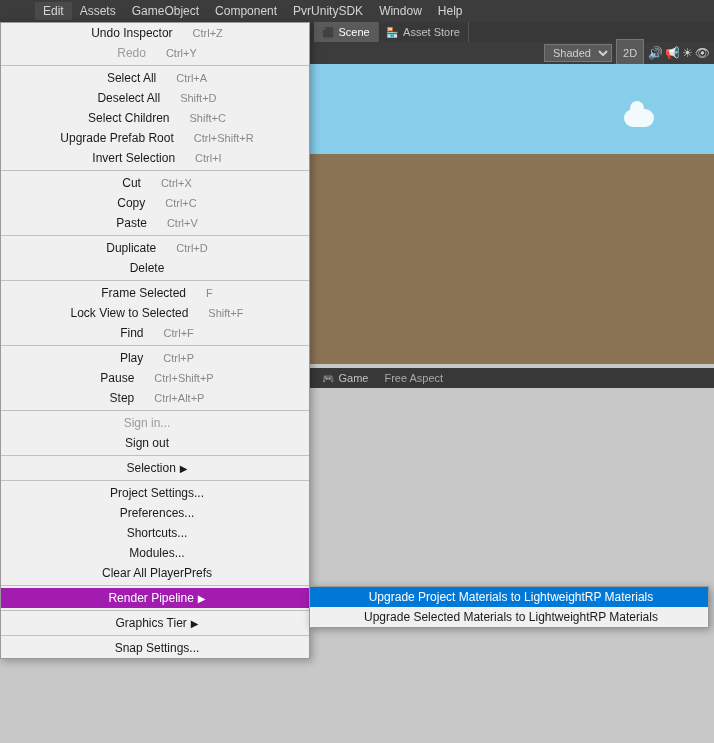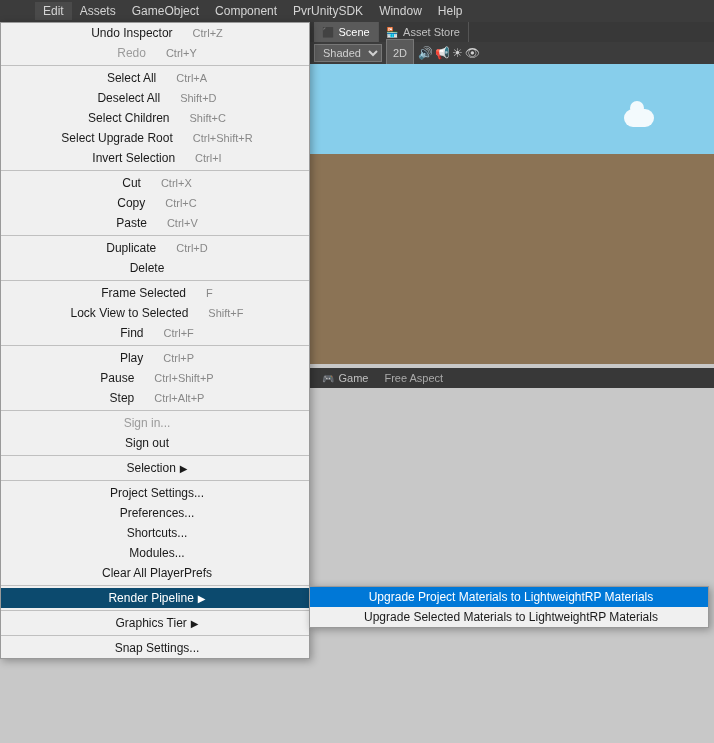--- a/index.html
+++ b/index.html
@@ -51,21 +51,21 @@
       display: flex;
       justify-content: center;
       align-items: center;
       padding: 3px 16px 3px 20px;
       color: #1a1a1a;
       cursor: pointer;
       font-size: 12px;
       min-height: 20px;
     }
     .menu-item.highlighted {
-      background: #0c4a6e;
+      background: #a21caf;
       color: white;
     }
     .menu-item.disabled {
       color: #9b9b9b;
       cursor: default;
     }
     .menu-item .shortcut {
       color: #888;
       font-size: 11px;
       margin-left: 20px;
@@ -141,20 +141,21 @@
     }
 
     
     .scene-toolbar {
       display: flex;
       align-items: center;
       background: #3c3c3c;
       height: 22px;
       padding: 0 4px;
       gap: 4px;
+      justify-content: flex-end;
     }
     .scene-select {
       background: #5a5a5a;
       color: #d0d0d0;
       border: 1px solid #777;
       font-size: 11px;
       padding: 1px 4px;
       height: 18px;
     }
     .scene-btn {
@@ -324,21 +325,21 @@
   </div>
   <div class="menu-item">
     <span>Deselect All</span>
     <span class="shortcut">Shift+D</span>
   </div>
   <div class="menu-item">
     <span>Select Children</span>
     <span class="shortcut">Shift+C</span>
   </div>
   <div class="menu-item">
-    <span>Select Upgrade Root</span>
+    <span>Upgrade Prefab Root</span>
     <span class="shortcut">Ctrl+Shift+R</span>
   </div>
   <div class="menu-item">
     <span>Invert Selection</span>
     <span class="shortcut">Ctrl+I</span>
   </div>
 
   <div class="menu-separator"></div>
 
   <div class="menu-item">

